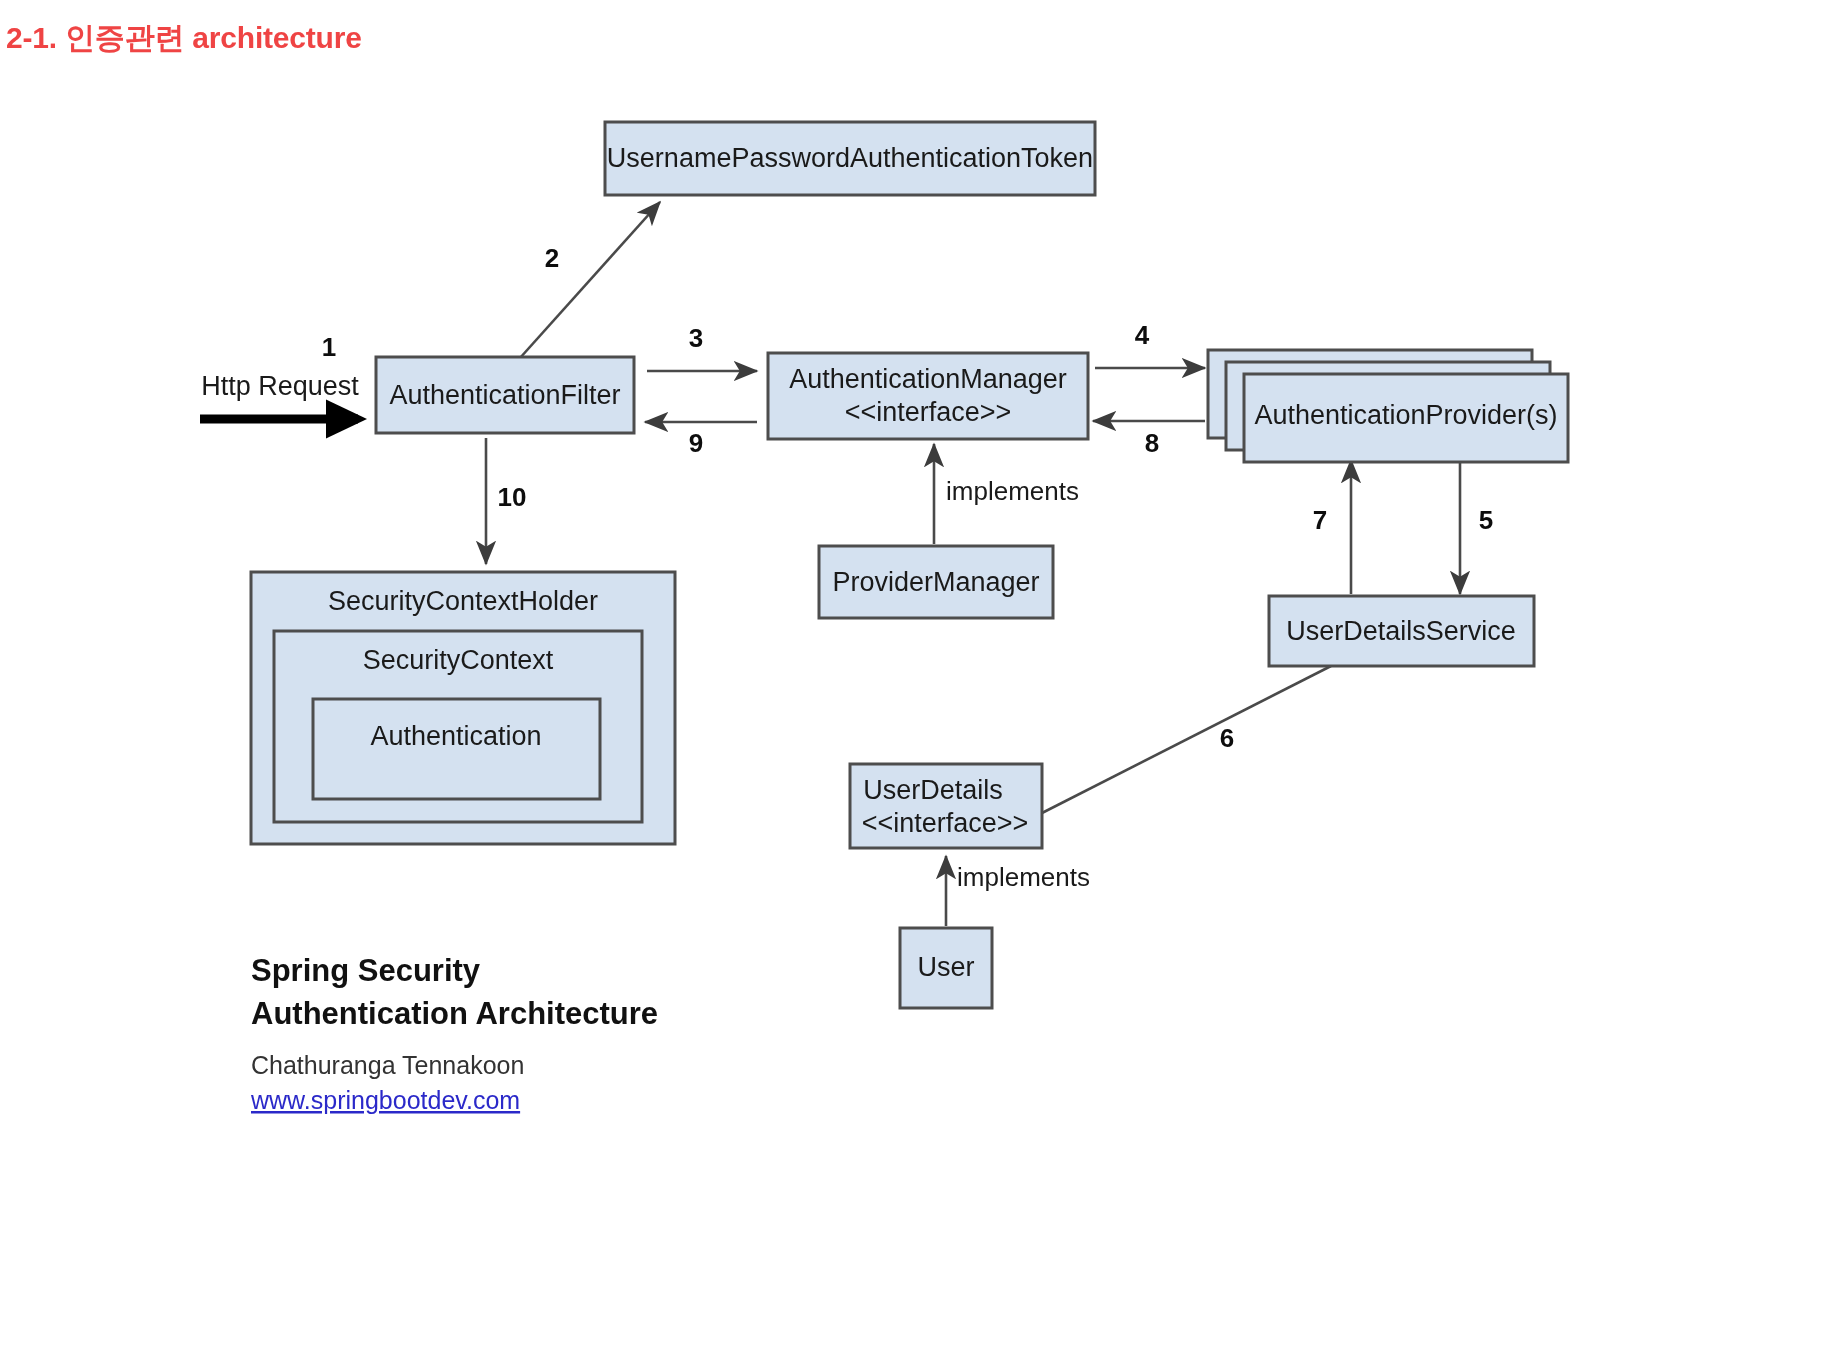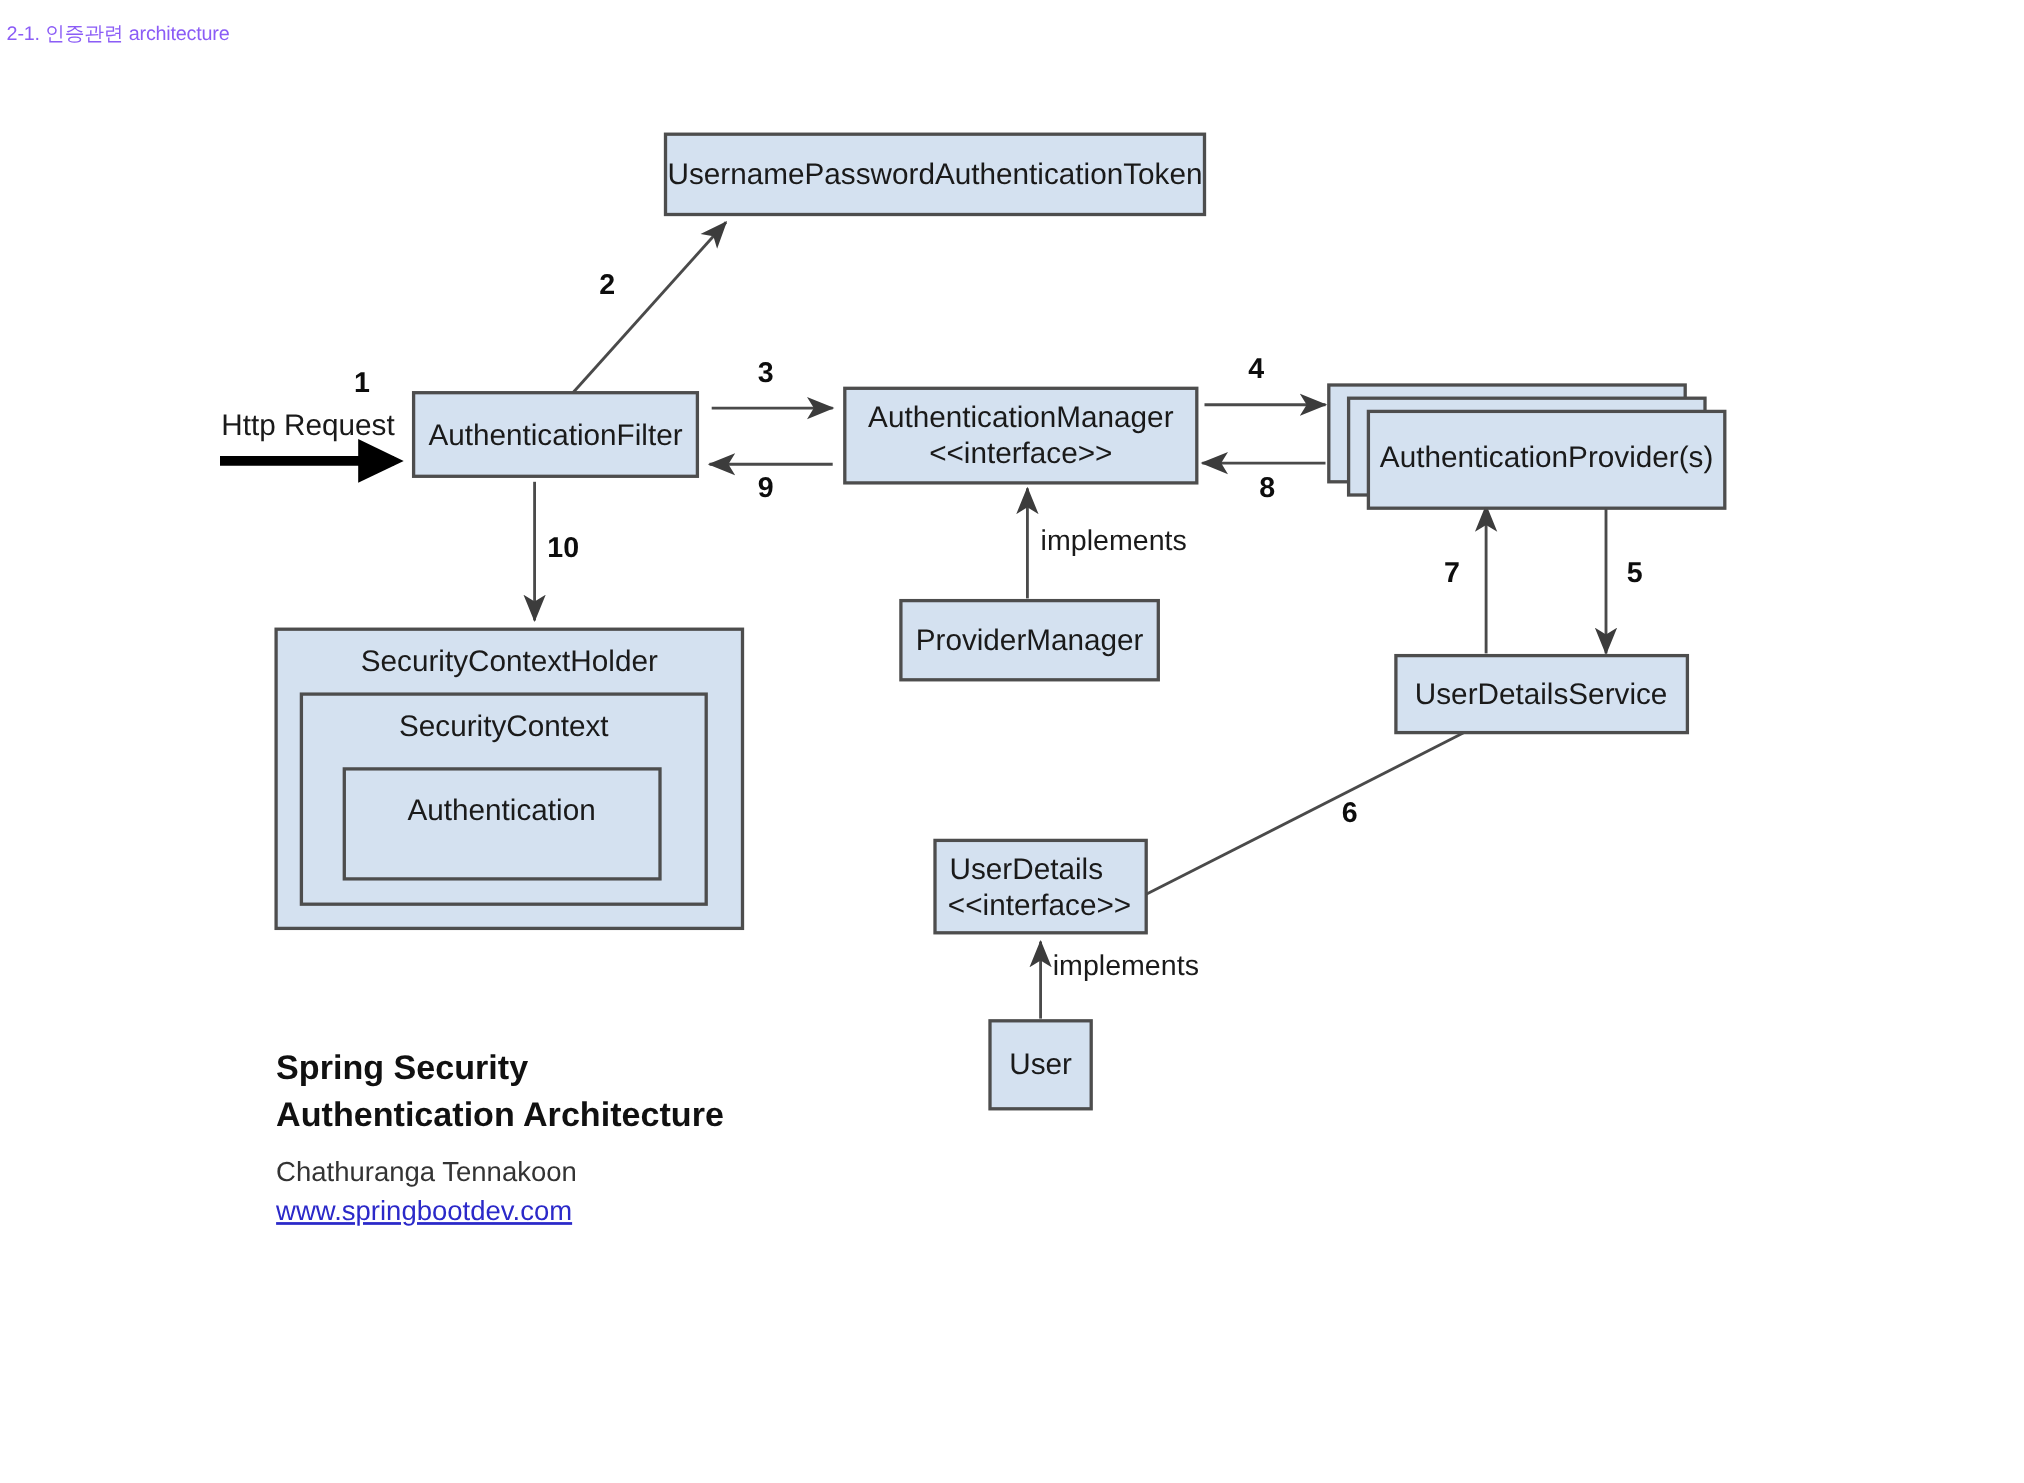--- a/index.html
+++ b/index.html
@@ -11,23 +11,23 @@
     width: 1840px;
     height: 1348px;
     position: relative;
     font-family: "Liberation Sans", sans-serif;
     overflow: hidden;
   }
   #page-title {
     position: absolute;
     left: 6px;
     top: 18px;
-    font-size: 18px;
-    font-weight: normal;
-    color: #8b5cf6;
+    font-size: 30px;
+    font-weight: bold;
+    color: #ef4444;
     letter-spacing: -0.2px;
   }
   #diagram-wrap {
     position: absolute;
     left: 0;
     top: 66px;
     width: 1840px;
     height: 1282px;
     padding-left: 20px;
   }

